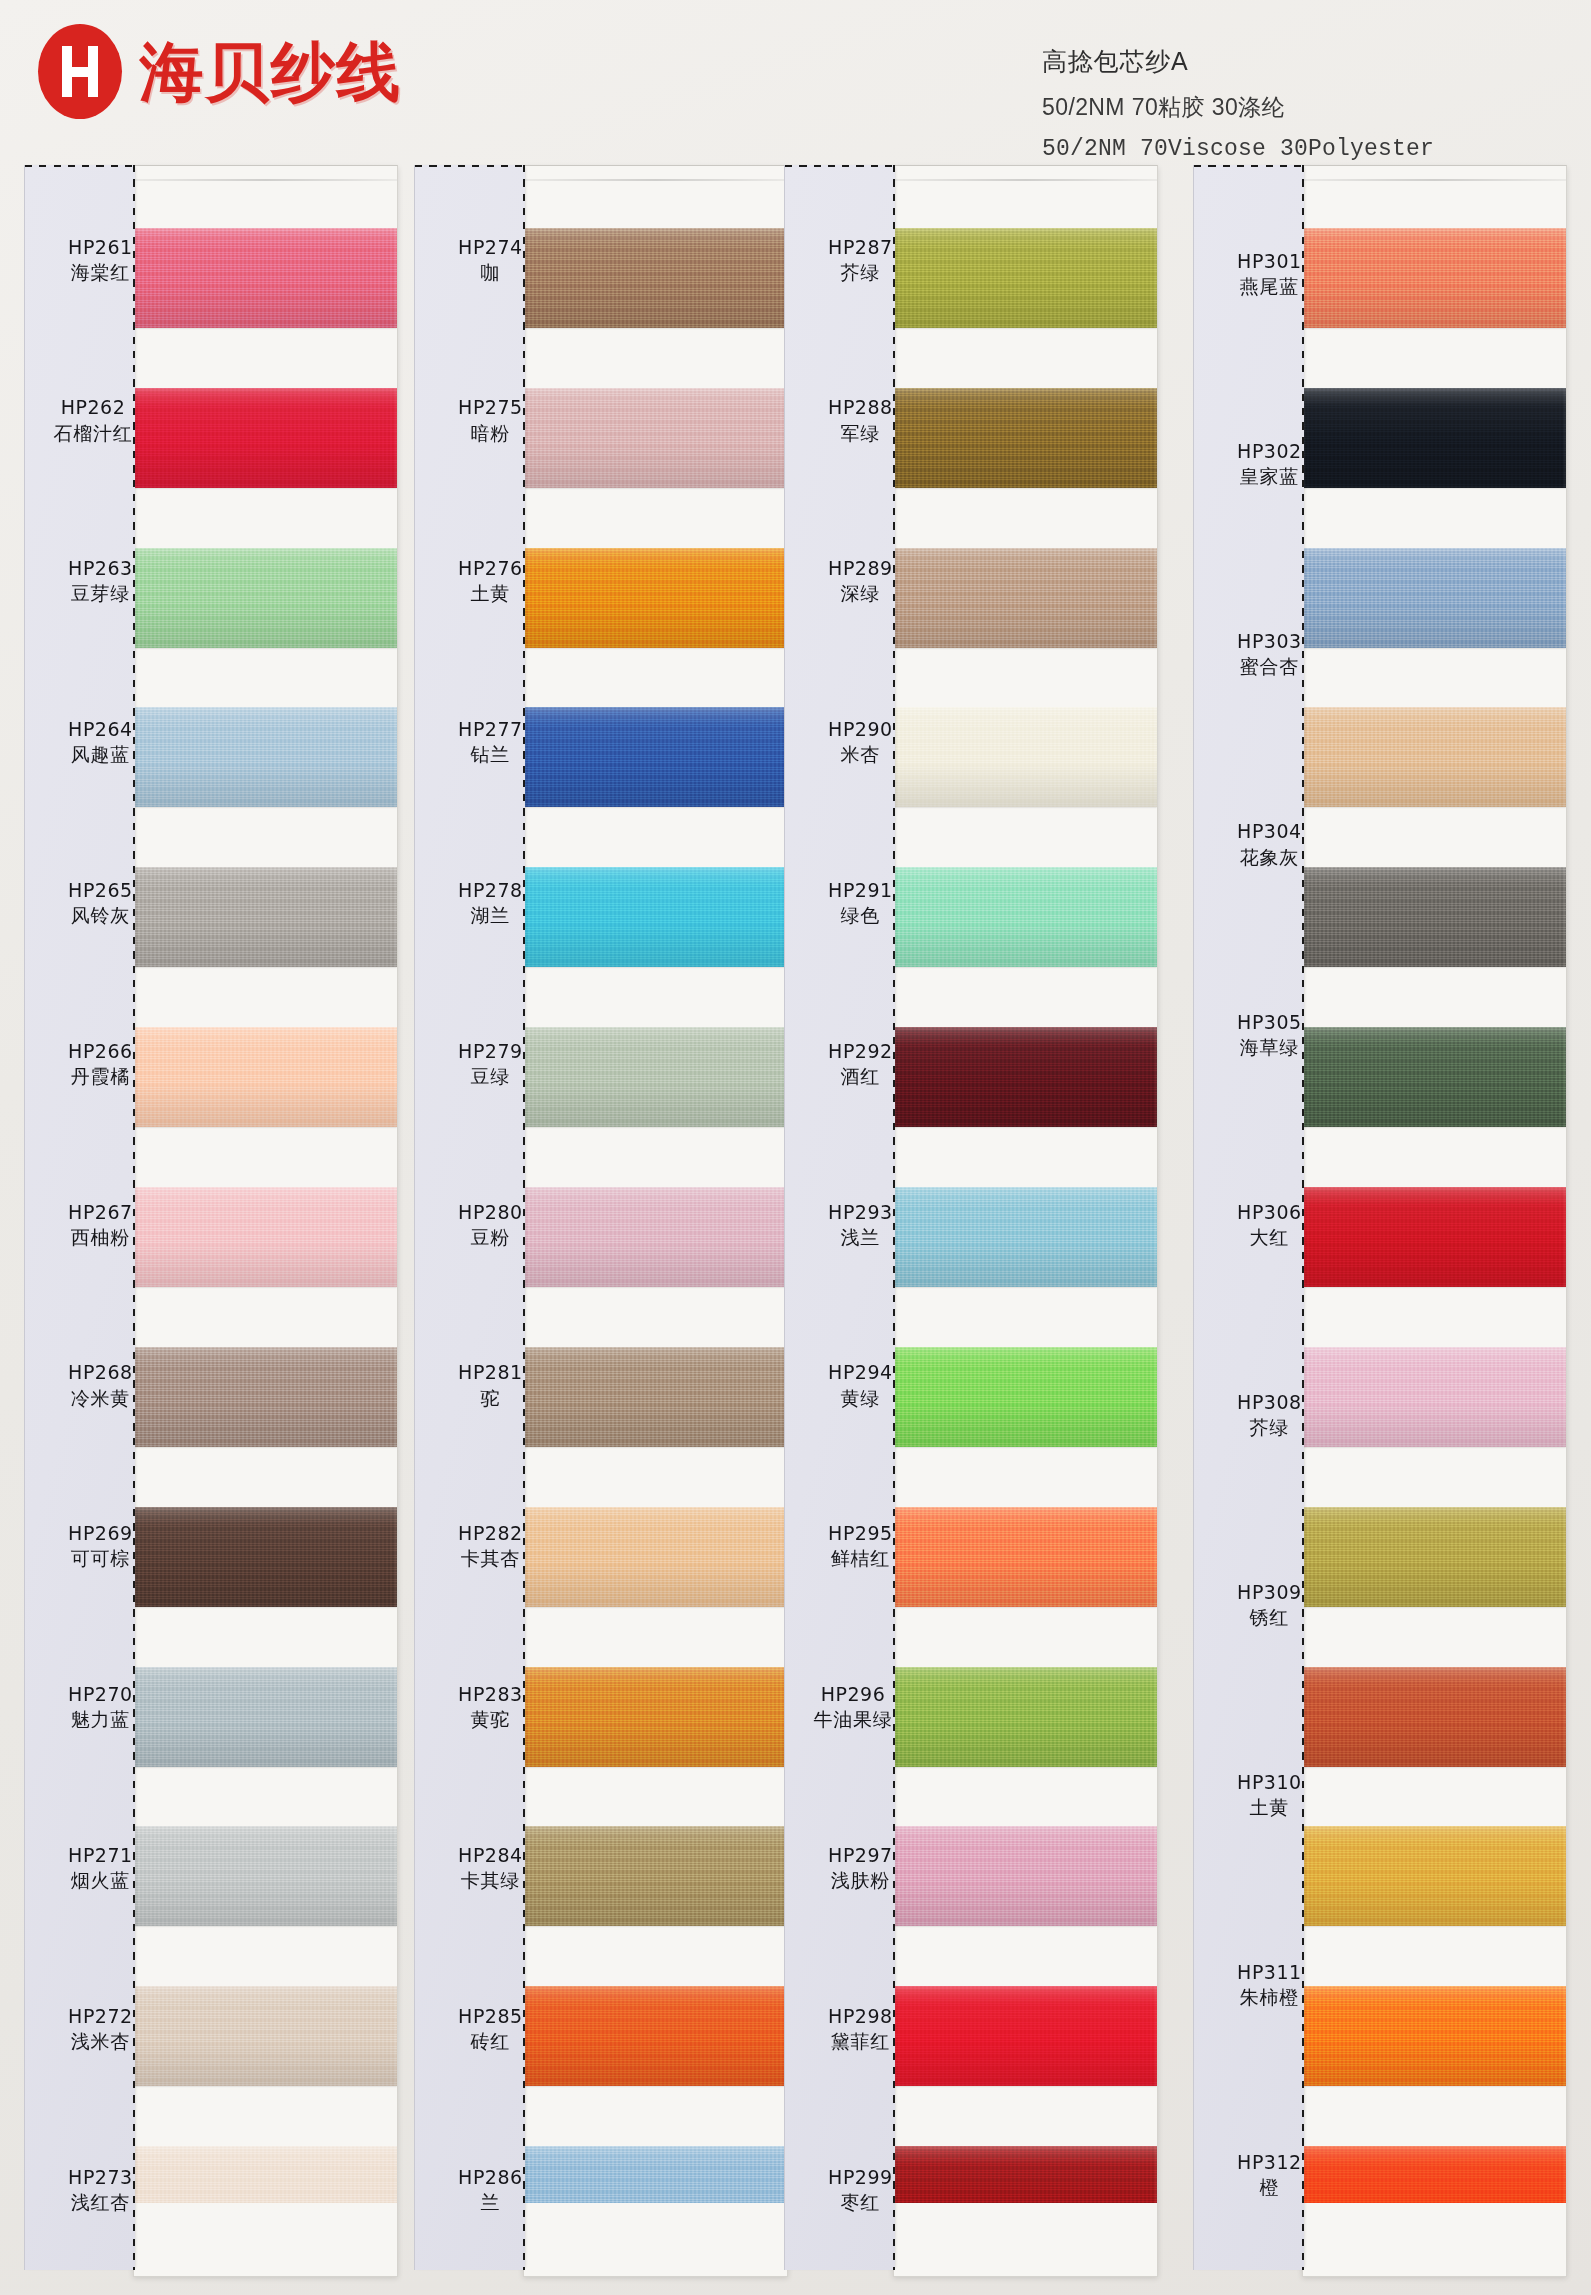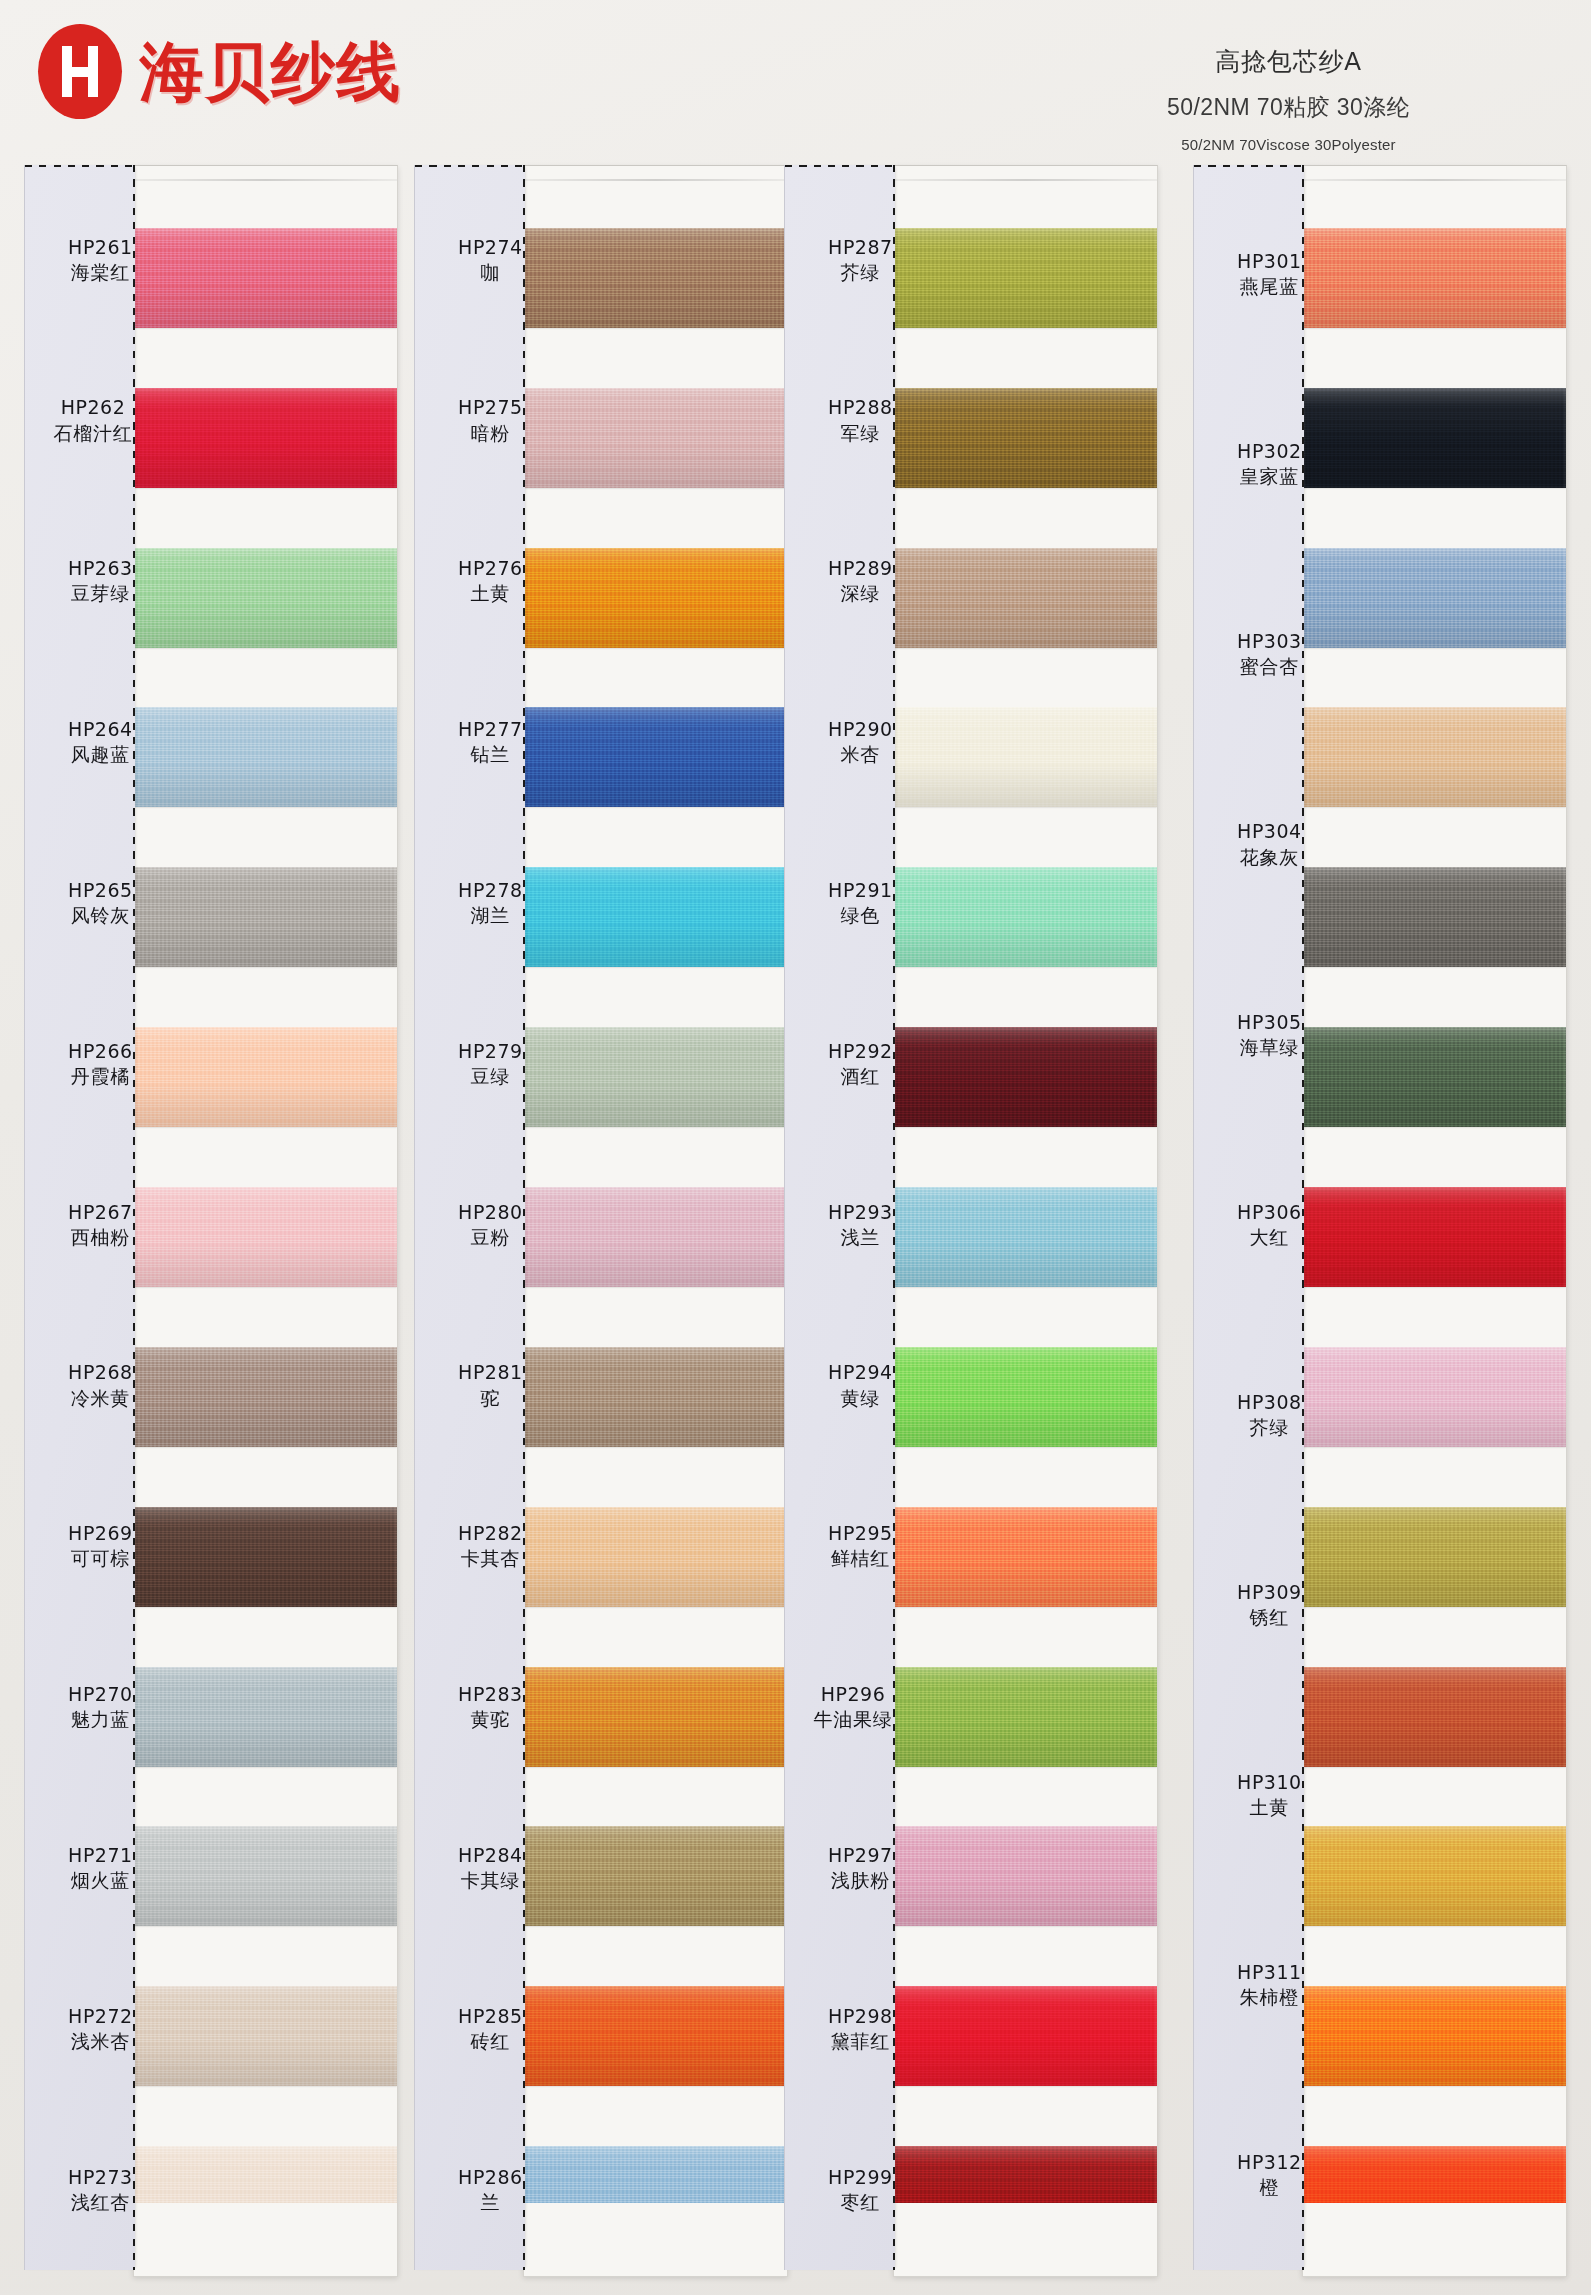--- a/index.html
+++ b/index.html
@@ -43,31 +43,31 @@
   }
   .logo-text {
     font-family: "DejaVu Sans", "Liberation Sans", sans-serif;
     font-size: 64px; font-weight: 900; color: #d8241f;
     letter-spacing: 1.6px; line-height: 1;
     text-shadow: 1.6px 1.6px 0 rgba(216,36,31,0.25);
   }
 
   .header-right {
     position: absolute; right: 56px; top: 45px;
-    text-align: center; width: 493px;
+    width: 493px;
   }
   .hr-title {
     font-size: 25px; color: #2f2f2f; letter-spacing: 0.8px;
     margin-bottom: 14.3px; font-weight: 400;
   }
   .hr-sub {
     font-size: 23px; color: #3a3a3a; letter-spacing: 0.4px;
     margin-bottom: 12.7px;
   }
-  .hr-sub2 { font-size: 15px; color: #3a3a3a; letter-spacing: 0.2px; }
+  .hr-sub2 { font-size: 23px; color: #3a3a3a; letter-spacing: 0.2px; font-family: Liberation Mono, monospace; }
 
   
   #board { position: absolute; left: 0; top: 165px; width: 1591px; height: 2131px; }
 
   .column {
     position: absolute; top: 0;
     width: 374px; height: 2116px;
     display: flex;
   }
   .col1 { left: 24px; }

